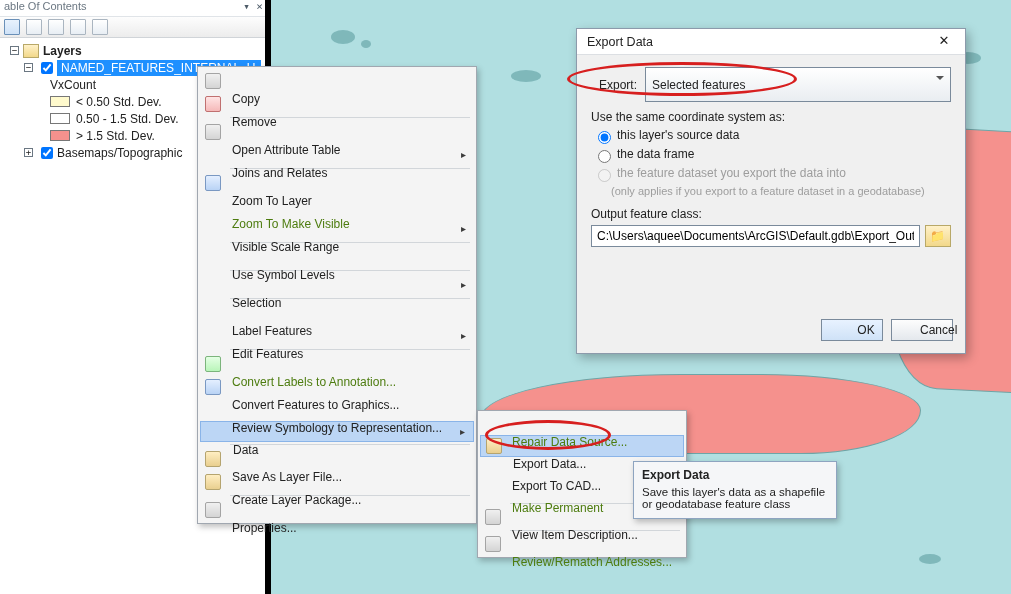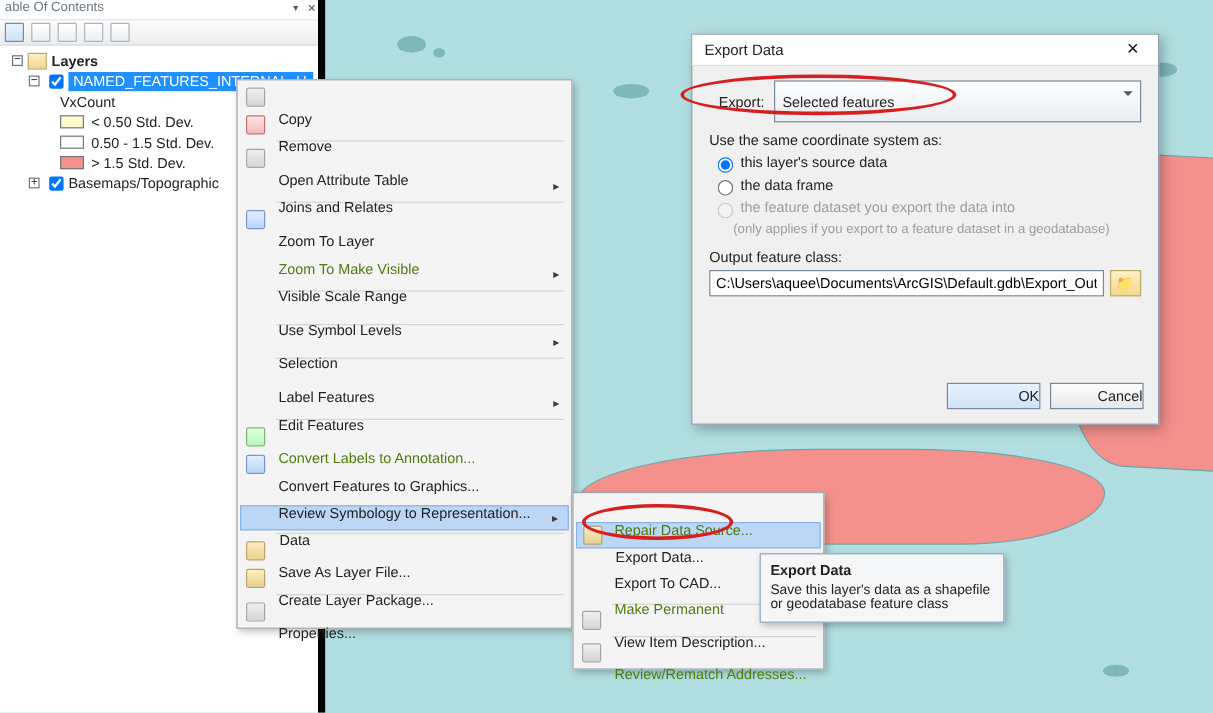--- a/index.html
+++ b/index.html
@@ -159,21 +159,21 @@
   }
   .dropdown::after{content:"";position:absolute;right:6px;top:8px;border:4px solid transparent;border-top-color:#555;}
   .radio-row{display:flex;align-items:flex-start;margin:3px 0 3px 2px;}
   .radio-row input{margin-right:6px;}
   .radio-row.disabled{color:#9d9d9d;}
   .radio-note{font-size:11px;color:#9d9d9d;margin-left:20px;line-height:12px;}
   .path-row{display:flex;align-items:center;margin-top:4px;}
   .path-input{flex:1;height:22px;border:1px solid #7a8a9b;background:#fff;padding:0 5px;font-family:inherit;font-size:12px;}
   .browse-btn{width:26px;height:22px;margin-left:5px;border:1px solid #b8a868;background:linear-gradient(#fff1c8,#f2d88a);display:flex;align-items:center;justify-content:center;}
   .dlg-buttons{position:absolute;right:12px;bottom:12px;display:flex;gap:8px;}
-  .winbtn{width:78px;height:22px;border:1px solid #7a8a9b;background:linear-gradient(#fdfdfd,#e4e8ed);text-align:right;line-height:20px;padding-left:28px;}
+  .winbtn{width:62px;height:22px;border:1px solid #7a8a9b;background:linear-gradient(#fdfdfd,#e4e8ed);text-align:center;line-height:20px;padding-left:28px;}
   .winbtn.primary{background:linear-gradient(#e8f2ff,#cfe2f7);}
   
   .ellipse {
     position:absolute; border:3px solid #d71f1f;
     border-radius:50%;
     pointer-events:none;
   }
   .ell1 { left:485px; top:420px; width:126px; height:30px; }
   .ell2 { left:567px; top:62px;  width:230px; height:34px; }
   

